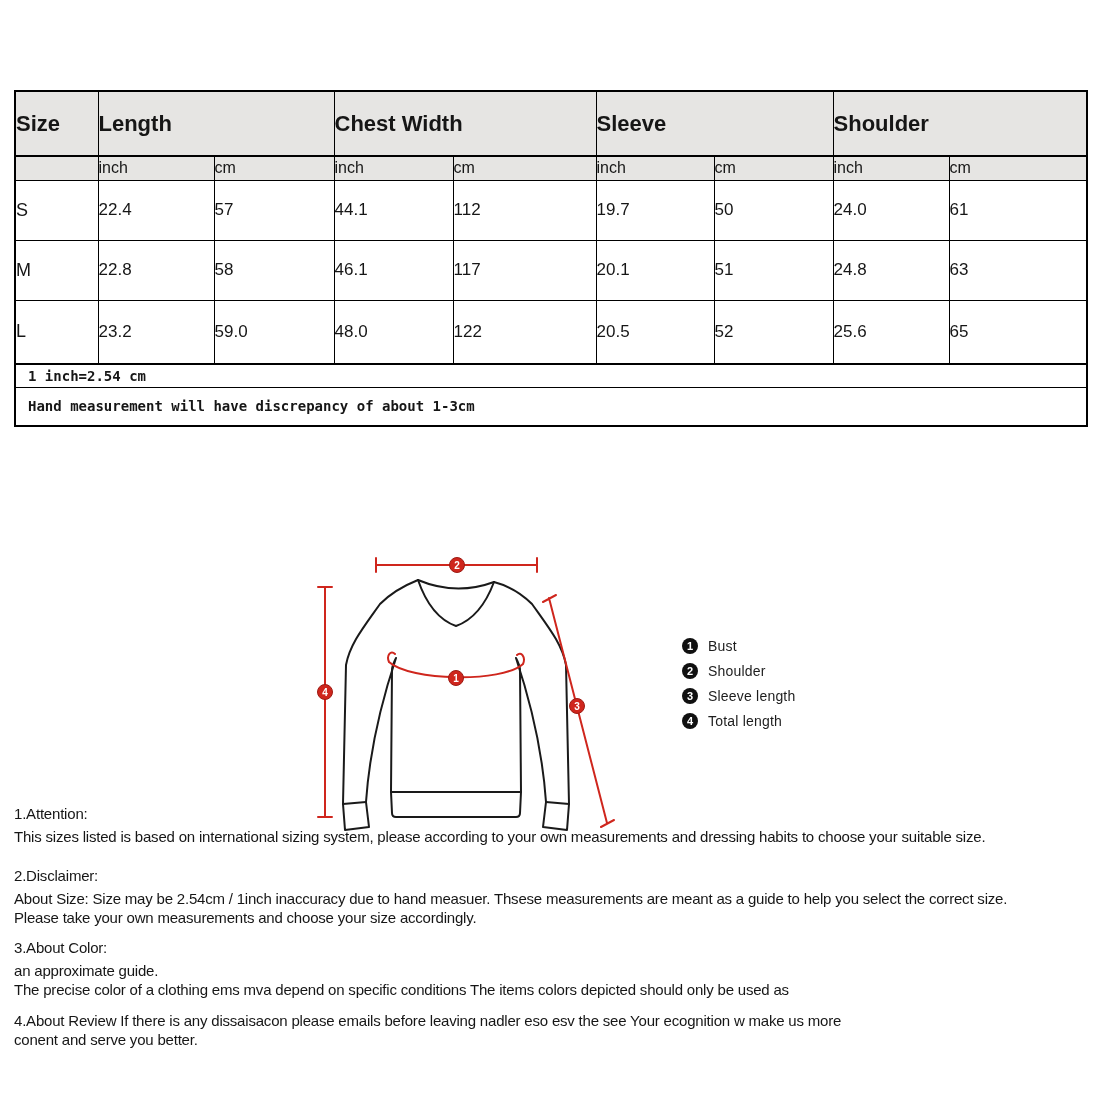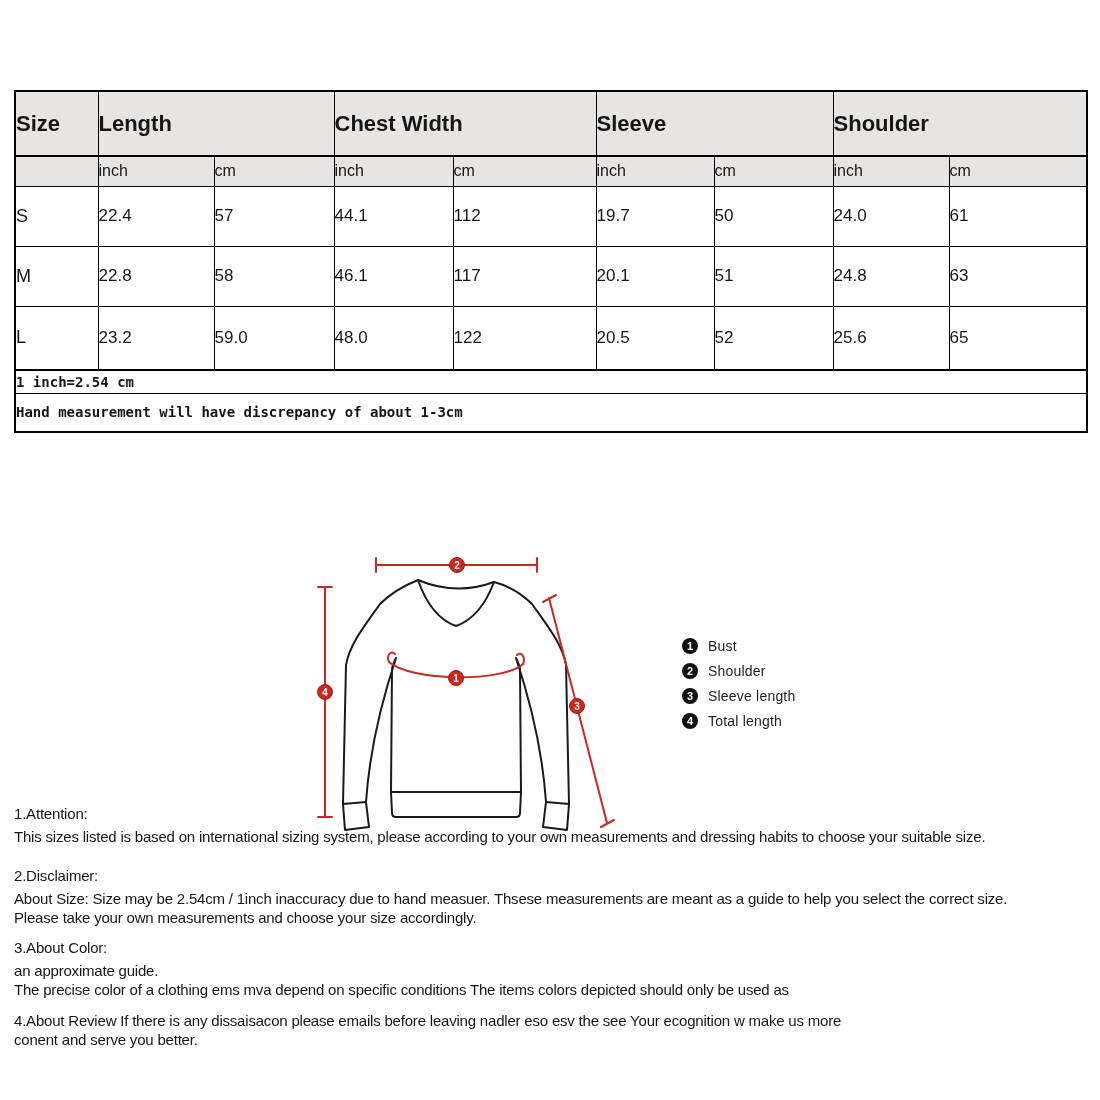--- a/index.html
+++ b/index.html
@@ -13,33 +13,34 @@
   table.size-table {
     position:absolute; left:14px; top:90px; width:1072px;
     border-collapse:collapse; table-layout:fixed;
     border:2px solid #000;
   }
   .size-table th, .size-table td {
     border:1px solid #000; text-align:left; vertical-align:middle;
     font-weight:normal; color:#161616;
   }
   tr.group-row    { height:65px; }
-  tr.unit-row     { height:30px; }
+  tr.unit-row     { height:24px; }
   tr.data-row     { height:60px; }
   tr.data-row-l   { height:64px; }
   tr.note-row-1   { height:23px; }
   tr.note-row-2   { height:39px; }
   .group-row th { background:var(--table-header-bg); font-weight:bold; font-size:22px; }
   .unit-row  th { background:var(--table-header-bg); font-size:16px; }
   .unit-row  { border-top:2px solid #000; }
   .data-row th, .data-row-l th { font-size:18px; background:#fff; }
   .data-row td, .data-row-l td { font-size:17px; background:#fff; }
   .note-row-1 td, .note-row-2 td {
     font-family:"DejaVu Sans Mono", monospace; font-weight:bold; font-size:14px;
     background:#fff;
+    padding-left:12px;
   }
   .note-row-1 { border-top:2px solid #000; }
 
   
   svg.sweater { position:absolute; left:300px; top:545px; width:340px; height:300px; }
   .garment-stroke { stroke:var(--outline); stroke-width:2; fill:none;
                     stroke-linecap:round; stroke-linejoin:round; }
   .measure-stroke { stroke:var(--accent-red); stroke-width:2; fill:none; stroke-linecap:round; }
   .marker-dot  { fill:var(--accent-red); stroke:#9e1b13; stroke-width:1; }
   .marker-num  { fill:#fff; font-size:10px; font-weight:bold;

